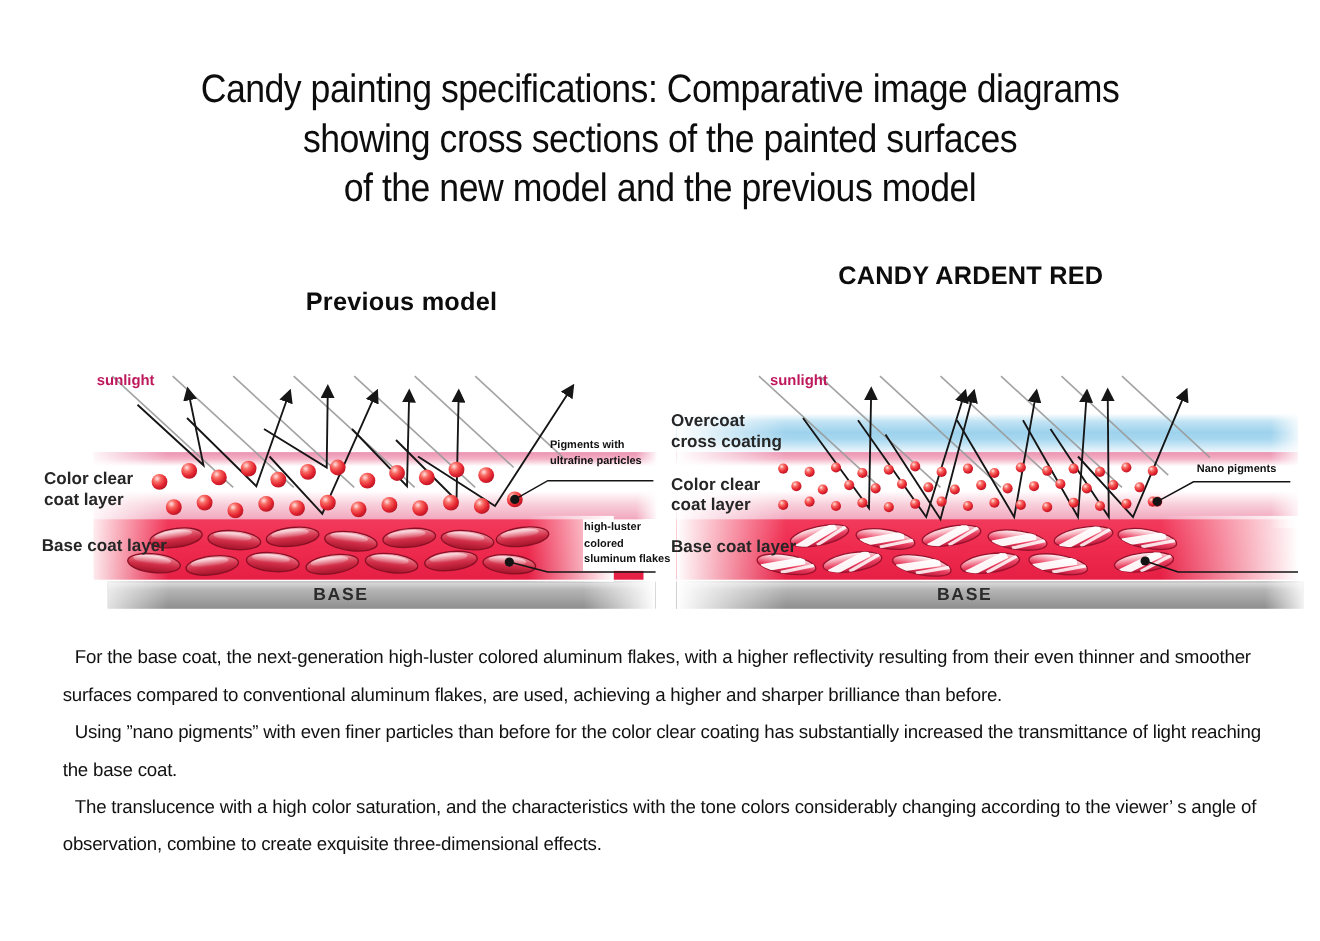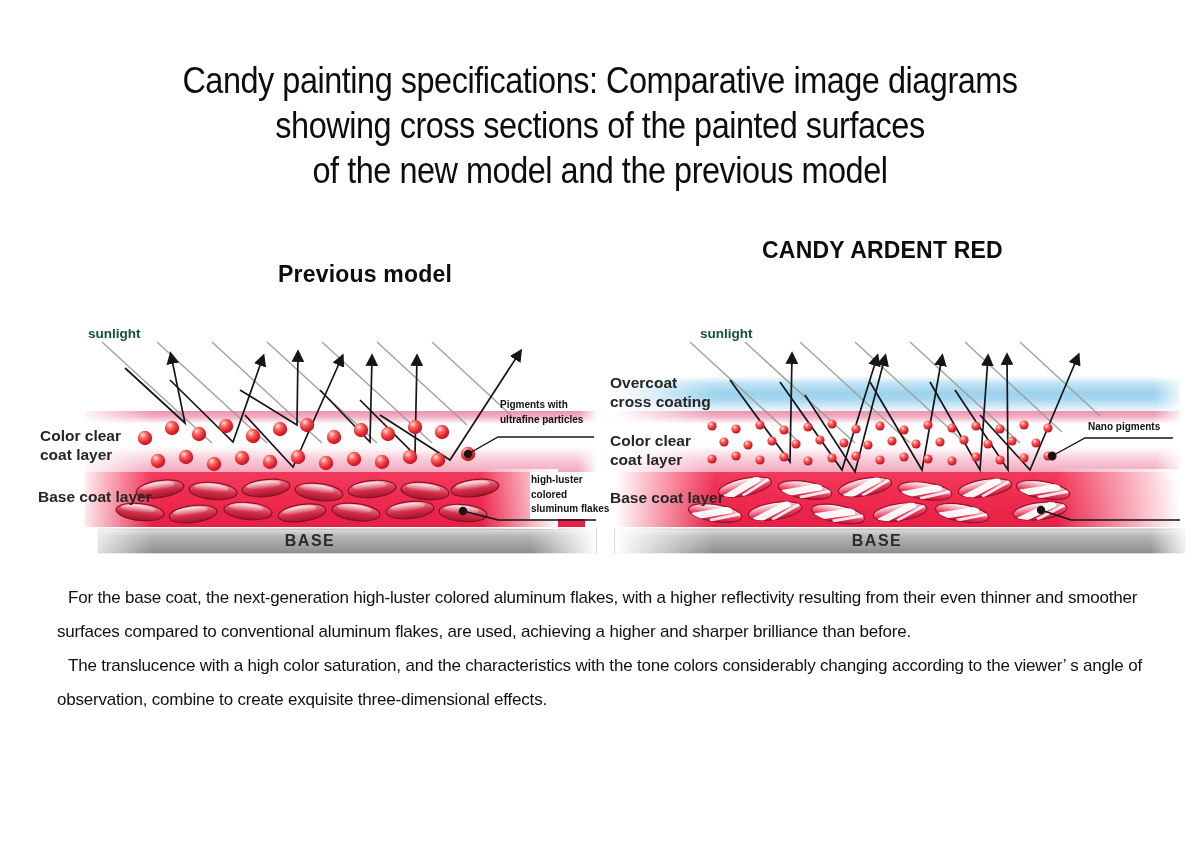--- a/index.html
+++ b/index.html
@@ -15,21 +15,21 @@
   #heading-new{left:600px;top:238px;width:565px;}
   
   .diagram{position:absolute;top:320px;height:245px;}
   #diag-prev{left:30px;width:585px;}
   #diag-new{left:600px;width:600px;}
   .diagram svg{position:absolute;left:0;top:0;}
   
   .lbl{position:absolute;font-weight:bold;font-size:15.5px;line-height:18.5px;color:#262626;white-space:nowrap;}
   .small-lbl{position:absolute;font-weight:bold;font-size:10px;line-height:14.5px;color:#111;white-space:nowrap;}
   .small-lbl.bg{background:#ffffff;padding:1px 2px 2px 1px;margin-left:32px;}
-  .sunlight{position:absolute;font-weight:bold;font-size:13.5px;color:#14532d;white-space:nowrap;}
+  .sunlight{position:absolute;font-weight:bold;font-size:13.5px;color:#be185d;white-space:nowrap;margin-top:12px;}
   .base-caption{position:absolute;font-weight:bold;font-size:16px;letter-spacing:1.5px;color:#2b2b2b;text-align:center;width:110px;}
   
   #body-text{position:absolute;left:57px;top:581px;width:1090px;}
   #body-text p{margin:0;font-size:17px;line-height:34px;font-weight:500;letter-spacing:-0.2px;
                color:#111;text-indent:11px;}
 </style>
 </head>
 <body>
 
 <div id="page">
@@ -519,16 +519,17 @@
     </div>
     <div class="lbl" style="left:10px;top:169px;">Base coat layer</div>
 
     <div class="small-lbl" style="left:488px;top:100px;">Nano pigments</div>
 
     <div class="base-caption" style="left:222px;top:212px;">BASE</div>
   </div>
 
   <div id="body-text">
     <p>For the base coat, the next-generation high-luster colored aluminum flakes, with a higher reflectivity resulting from their even thinner and smoother surfaces compared to conventional aluminum flakes, are used, achieving a higher and sharper brilliance than before.</p>
+    <p>Using ”nano pigments” with even finer particles than before for the color clear coating has substantially increased the transmittance of light reaching the base coat.</p>
     <p>The translucence with a high color saturation, and the characteristics with the tone colors considerably changing according to the viewer’ s angle of observation, combine to create exquisite three-dimensional effects.</p>
   </div>
 
 </div>
 
 </body></html>

